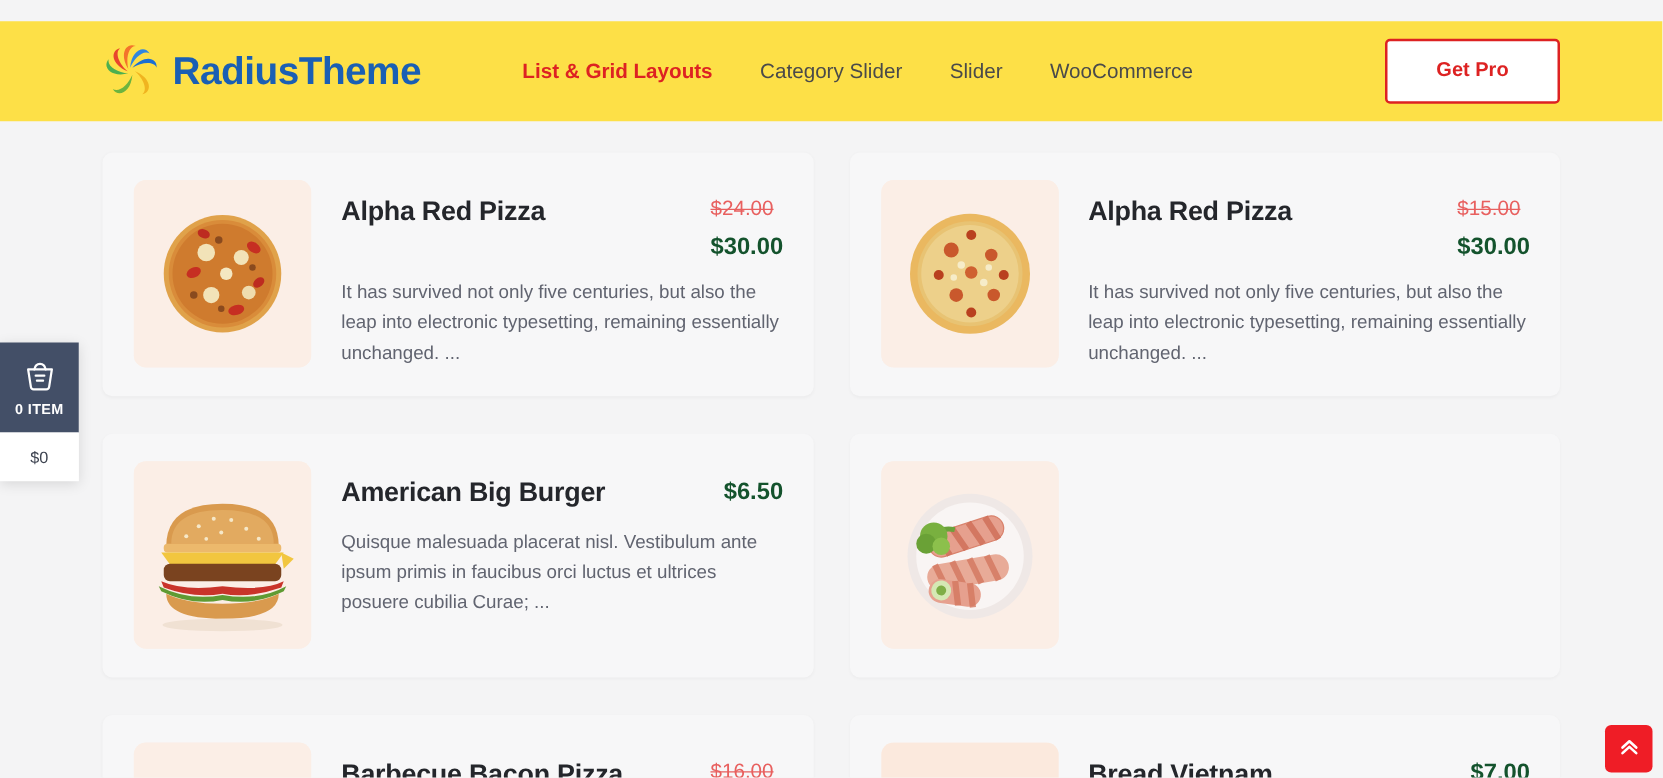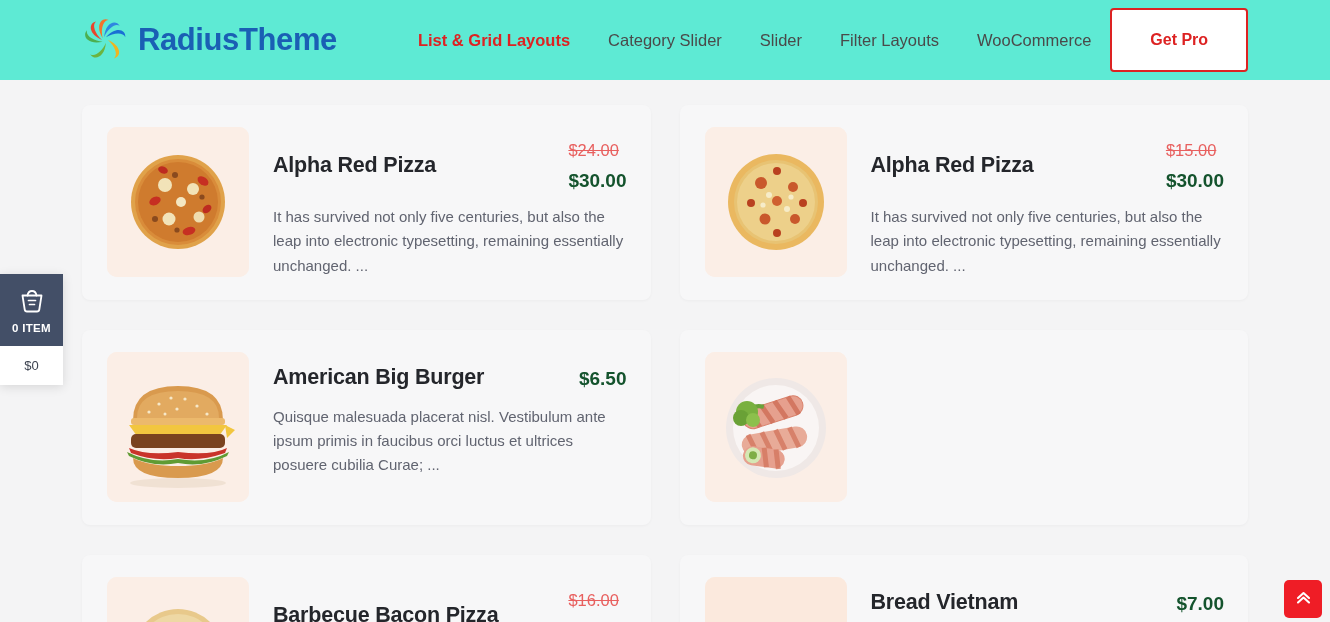--- a/index.html
+++ b/index.html
@@ -8,25 +8,26 @@
     width: 1330px;
     height: 622px;
     overflow: hidden;
     background: #f4f4f5;
     font-family: "Liberation Sans", sans-serif;
   }
 
   
   .site-header {
     height: 80px;
-    background: #5eead4;
+    background: #fde047;
     display: flex;
     align-items: center;
     position: relative;
     z-index: 30;
+    margin-top: 17px;
   }
 
   .brand {
     display: flex;
     align-items: center;
     gap: 10px;
     margin-left: 82px;
     text-decoration: none;
   }
   .brand-mark { width: 46px; height: 46px; display: block; }
@@ -58,21 +59,21 @@
   .get-pro {
     margin-left: auto;
     margin-right: 82px;
     border: 2px solid #dd2222;
     color: #dd2222;
     background: #fff;
     border-radius: 4px;
     font-size: 16px;
     font-weight: bold;
     width: 140px;
-    height: 64px;
+    height: 52px;
     cursor: pointer;
     font-family: "Liberation Sans", sans-serif;
   }
 
   
   .cart-widget {
     position: absolute;
     left: 0;
     top: 274px;
     width: 63px;
@@ -128,21 +129,21 @@
     background: #fbeee6;
     overflow: hidden;
     position: relative;
   }
   .thumb svg { display: block; width: 100%; height: 100%; }
 
   .product-body { flex: 1 1 auto; min-width: 0; padding-top: 12px; }
 
   .product-head {
     display: flex;
-    align-items: center;
+    align-items: flex-start;
     justify-content: space-between;
     gap: 14px;
   }
   .product-title {
     font-size: 21.5px;
     font-weight: bold;
     color: #24262b;
     line-height: 1.28;
     letter-spacing: -0.2px;
   }
@@ -229,21 +230,20 @@
           </g>
         </svg>
       </span>
       <span class="brand-text"><span class="b1">Radius</span><span class="b2">Theme</span></span>
     </a>
 
     <nav class="main-nav">
       <a class="nav-link is-active" href="#">List &amp; Grid Layouts</a>
       <a class="nav-link" href="#">Category Slider</a>
       <a class="nav-link" href="#">Slider</a>
-      <a class="nav-link" href="#">Filter Layouts</a>
       <a class="nav-link" href="#">WooCommerce</a>
     </nav>
 
     <button class="get-pro">Get Pro</button>
   </header>
 
   <aside class="cart-widget">
     <div class="cart-top">
       <span>
         <svg class="cart-icon" width="28" height="26" viewBox="0 0 28 26" fill="none" aria-hidden="true">

